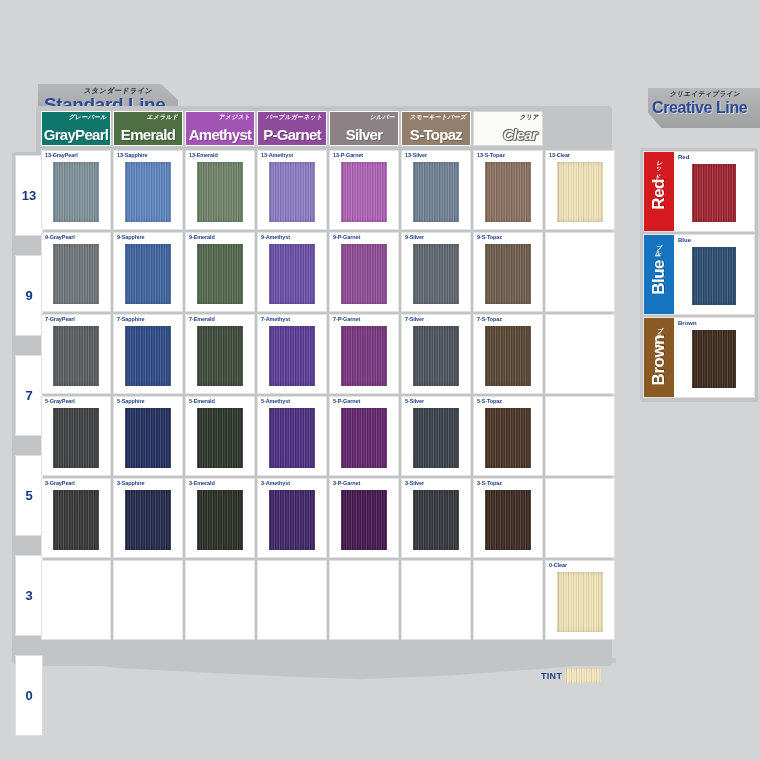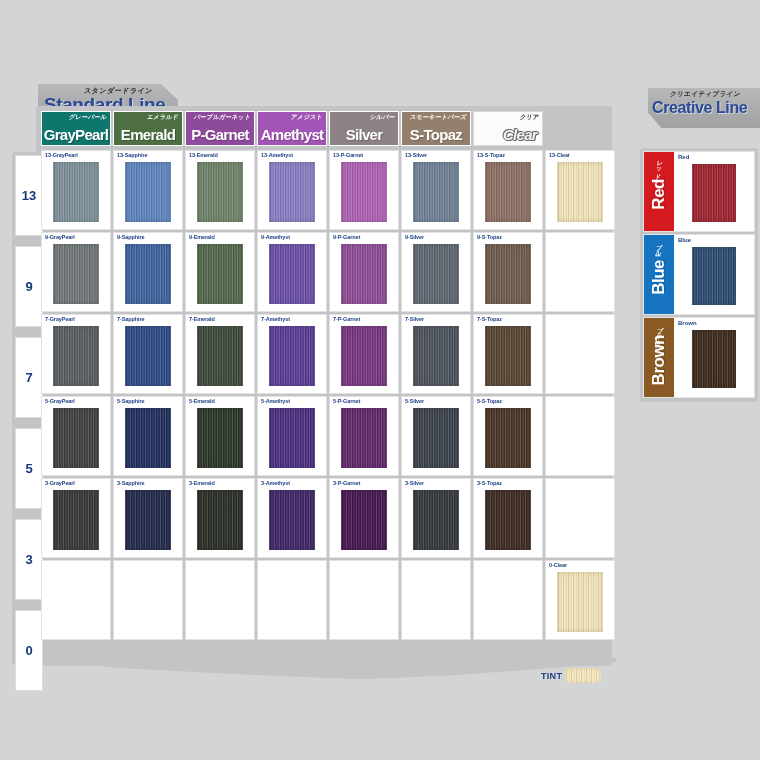--- a/index.html
+++ b/index.html
@@ -57,21 +57,21 @@
     background:#c2c4c6;
     clip-path:polygon(0 0,14% 38%,34% 62%,56% 82%,72% 66%,88% 40%,100% 16%,100% 0);
   }
 
   
   #level-col{
     position:absolute;left:12px;top:152px;width:34px;height:506px;
     background:#c2c4c6;border-radius:3px;padding:3px 0;
   }
   .level-cell{
-    width:28px;margin:0 auto 10px auto;background:#fff;
+    width:28px;margin:0 auto 19px auto;background:#fff;
     display:flex;align-items:center;justify-content:center;
     font-size:13px;font-weight:bold;color:#17387d;
     border:1px solid #dcdcdc;box-sizing:border-box;
   }
 
   
   #col-heads{
     position:absolute;left:41px;top:111px;display:flex;gap:2px;
   }
   .col-tab{
@@ -198,27 +198,27 @@
 
 <div id="col-heads">
     <div class="col-tab" style="background: #0f766e;">
       <span class="jp">グレーパール</span>
       <span class="en">GrayPearl</span>
     </div>
     <div class="col-tab" style="background: rgb(77, 111, 67);">
       <span class="jp">エメラルド</span>
       <span class="en">Emerald</span>
     </div>
+    <div class="col-tab" style="background: rgb(162, 84, 181);">
+      <span class="jp">アメジスト</span>
+      <span class="en">Amethyst</span>
+    </div>
     <div class="col-tab" style="background: rgb(142, 75, 156);">
       <span class="jp">パープルガーネット</span>
       <span class="en">P-Garnet</span>
-    </div>
-    <div class="col-tab" style="background: rgb(162, 84, 181);">
-      <span class="jp">アメジスト</span>
-      <span class="en">Amethyst</span>
     </div>
     <div class="col-tab" style="background: rgb(140, 130, 133);">
       <span class="jp">シルバー</span>
       <span class="en">Silver</span>
     </div>
     <div class="col-tab" style="background: rgb(147, 127, 108);">
       <span class="jp">スモーキートパーズ</span>
       <span class="en">S-Topaz</span>
     </div>
     <div class="col-tab clear" style="background: rgb(251, 251, 250);">

